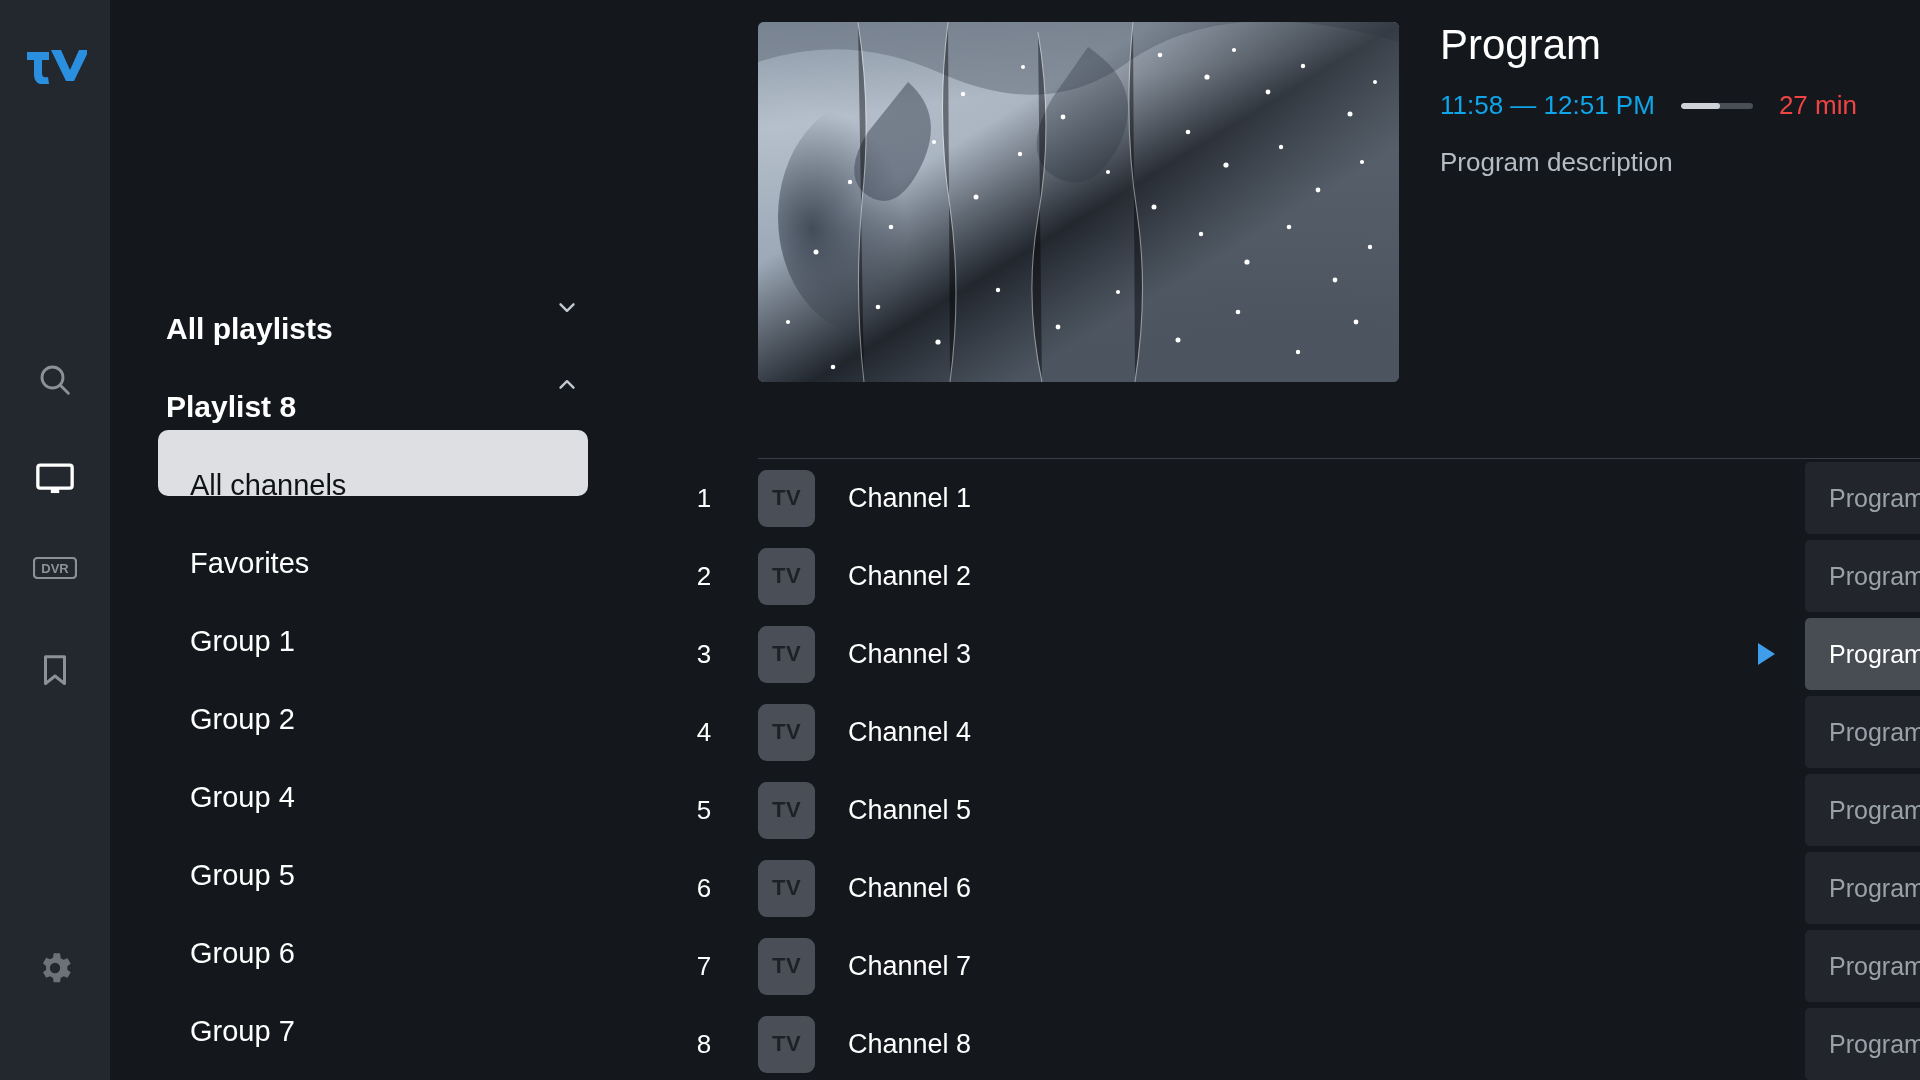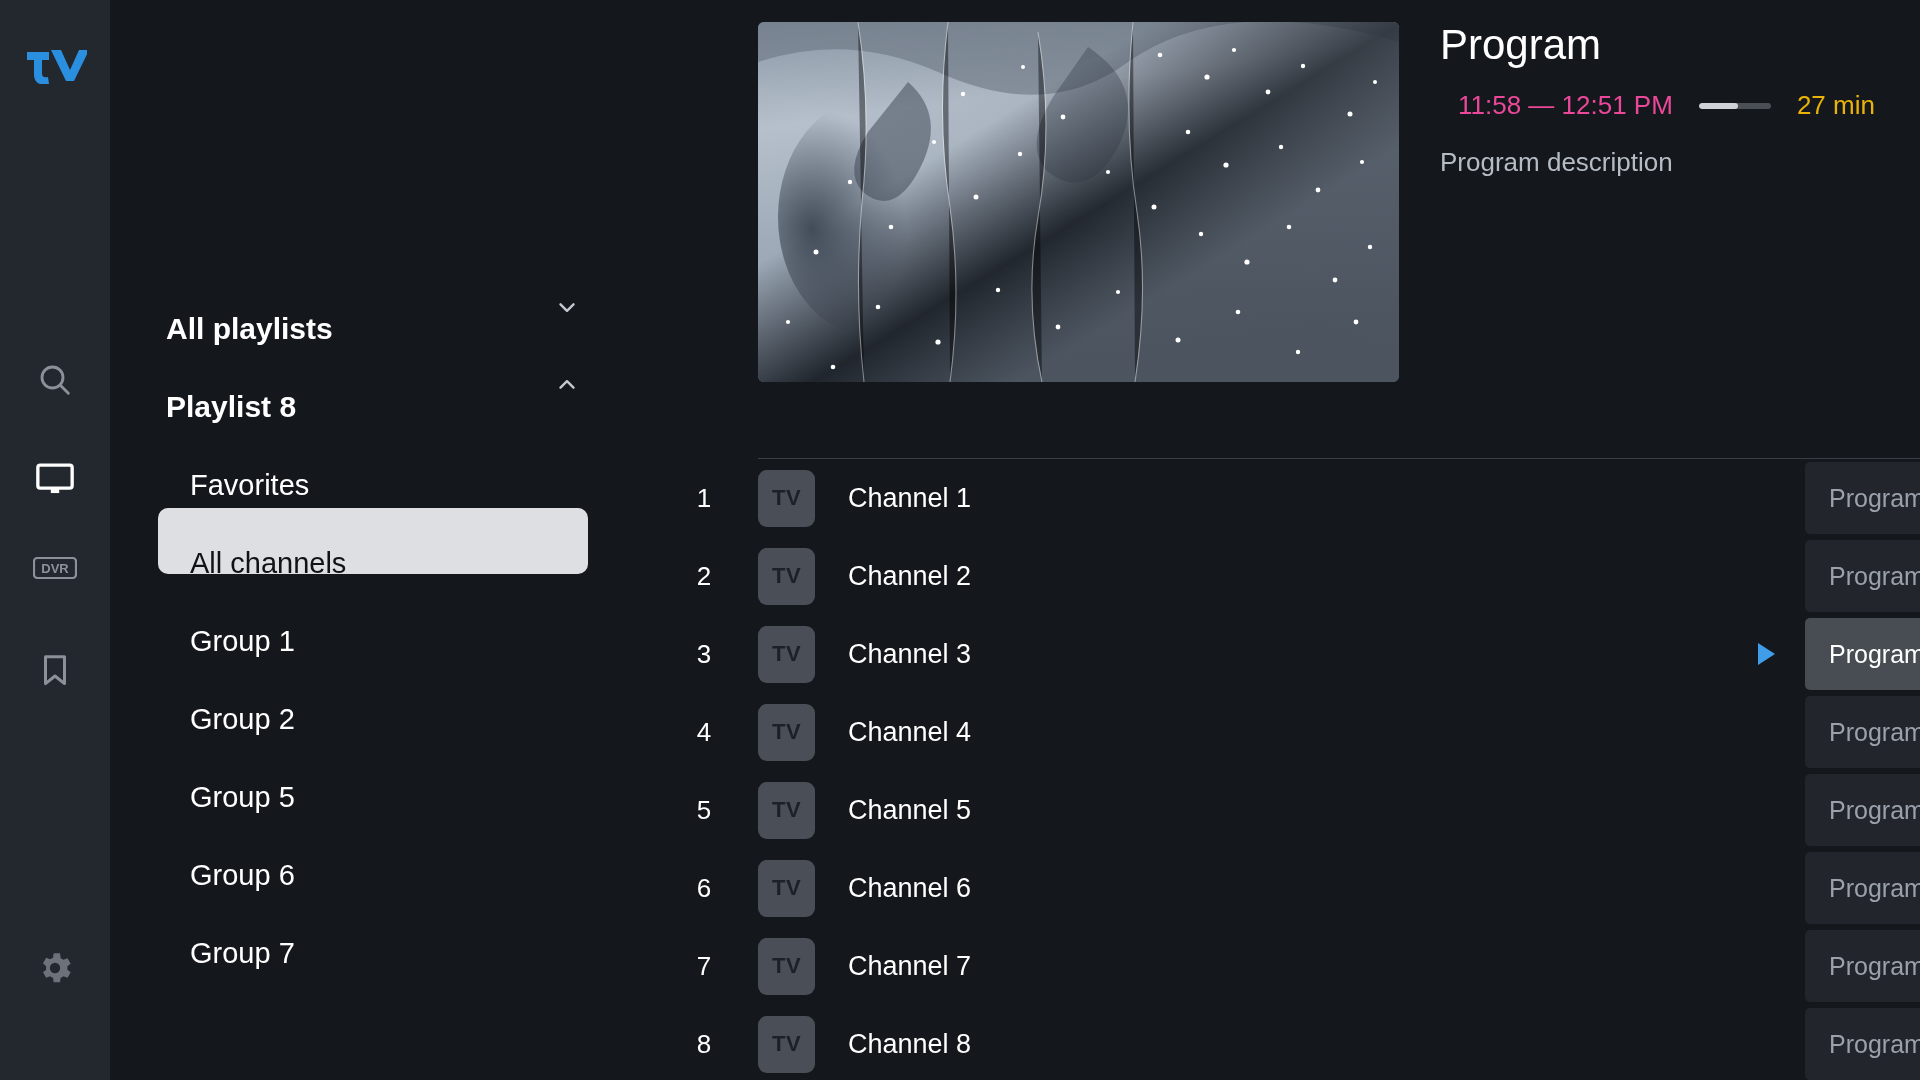--- a/index.html
+++ b/index.html
@@ -91,31 +91,31 @@
     position: absolute; top: 22px; left: 790px; width: 1000px;
   }
   .prog-title {
     color: #ffffff; font-size: 42px; font-weight: 400; line-height: 1.1;
     margin-bottom: 22px;
   }
   .prog-meta {
     display: flex; align-items: center; gap: 0;
     font-size: 26px; color: #b6bcc4; margin-bottom: 26px;
   }
-  .prog-time { color: #ec4899; margin-left: 18px; }
+  .prog-time { color: #0ea5e9; }
   .prog-bar {
     width: 72px; height: 6px; border-radius: 3px;
     background: #4a4f56; margin: 0 26px;
     position: relative; overflow: hidden;
   }
   .prog-bar .fill {
     position: absolute; left: 0; top: 0; bottom: 0;
     width: 55%; background: #cfd3d8; border-radius: 3px;
   }
-  .prog-dur { color: #eab308; }
+  .prog-dur { color: #ef4444; }
   .prog-desc { color: #b6bcc4; font-size: 26px; }
 
   
   .epg { position: absolute; left: 0; top: 404px; right: 0; bottom: 0; }
 
   .epg-head { position: relative; height: 54px; }
   .epg-now {
     position: absolute; left: 108px; top: 0;
     color: #7db6e8; font-size: 26px; font-weight: 700; white-space: nowrap;
   }
@@ -250,32 +250,35 @@
           </span>
         </div>
         <div class="pl-row level0">
           <span class="pl-label">Playlist 8</span>
           <span class="chev">
             <svg width="26" height="26" viewBox="0 0 24 24" fill="none" stroke="#c4c9d0" stroke-width="2.2" stroke-linecap="round" stroke-linejoin="round">
               <polyline points="6 14.5 12 8.5 18 14.5"></polyline>
             </svg>
           </span>
         </div>
-        <div class="pl-row level1">
-          <span class="pl-label">Favorites</span>
-        </div>
         <div class="pl-row level1 selected">
           <span class="pill"></span>
           <span class="pl-label">All channels</span>
         </div>
         <div class="pl-row level1">
+          <span class="pl-label">Favorites</span>
+        </div>
+        <div class="pl-row level1">
           <span class="pl-label">Group 1</span>
         </div>
         <div class="pl-row level1">
           <span class="pl-label">Group 2</span>
+        </div>
+        <div class="pl-row level1">
+          <span class="pl-label">Group 4</span>
         </div>
         <div class="pl-row level1">
           <span class="pl-label">Group 5</span>
         </div>
         <div class="pl-row level1">
           <span class="pl-label">Group 6</span>
         </div>
         <div class="pl-row level1">
           <span class="pl-label">Group 7</span>
         </div>

